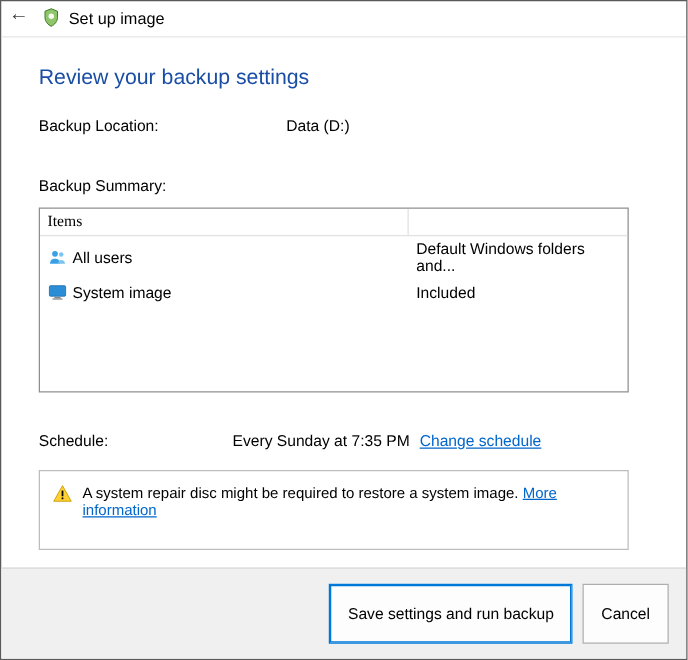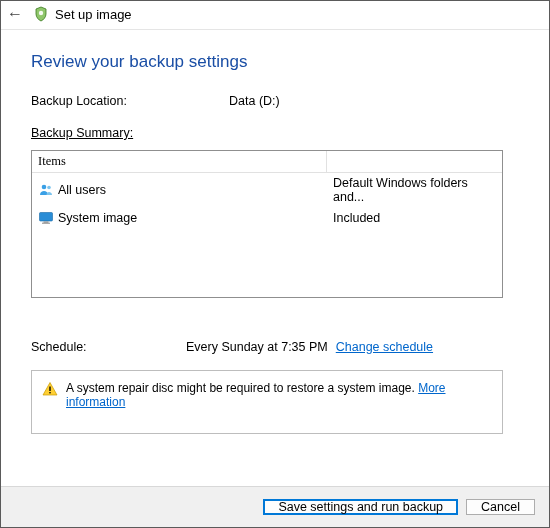--- a/index.html
+++ b/index.html
@@ -37,38 +37,38 @@
     flex-direction: column;
   }
   h1 {
     font-size: 17px;
     font-weight: 400;
     color: #1a4ea5;
     margin: 0 0 22px 0;
   }
   .row { display: flex; margin-bottom: 12px; gap: 43px; }
   .row .lbl { width: 155px; }
-  .summary-label { margin-top: 6px; margin-bottom: 10px; text-decoration: underline; }
+  .summary-label { margin-top: 22px; margin-bottom: 10px; }
   .listbox {
     border: 1px solid #8f8f8f;
     height: 148px;
     background: #fff;
     overflow: hidden;
   }
   .list-header, .list-row {
     display: flex;
     align-items: center;
     font-size: 12.5px;
   }
   .list-header { border-bottom: 1px solid #e1e1e1; }
   .col1 { width: 295px; padding: 3px 6px; display:flex; align-items:center; gap:4px;}
   .col2 { flex: 1; padding: 3px 6px; }
   .list-header .col1, .list-header .col2 { border-right: 1px solid #e1e1e1; font-family: Liberation Serif, serif; }
   .list-header .col2 { border-right: none; }
-  .schedule-row { display: flex; align-items:center; margin-top: 42px; margin-bottom: 16px;}
+  .schedule-row { display: flex; align-items:center; margin-top: 32px; margin-bottom: 16px;}
   .schedule-row .lbl2 { width: 155px; }
   .link { color: #0066cc; text-decoration: underline; cursor: pointer; }
   .warnbox {
     border: 1px solid #bdbdbd;
     padding: 10px 10px 24px 10px;
     display: flex;
     align-items: flex-start;
     gap: 8px;
     font-size: 12px;
   }
@@ -76,21 +76,21 @@
     background: #f0f0f0;
     border-top: 1px solid #d8d8d8;
     padding: 12px 14px;
     display: flex;
     justify-content: flex-end;
     gap: 8px;
   }
   button.btn {
     font-family: inherit;
     font-size: 12.5px;
-    padding: 0 14px;
+    padding: 16px 14px;
     border: 1px solid #adadad;
     background: #fdfdfd;
     cursor: pointer;
   }
   button.btn.primary {
     border: 1px solid #0078d7;
     box-shadow: inset 0 0 0 1px #0078d7;
   }
   
   .ico { display:inline-flex; width:16px; height:16px; align-items:center; justify-content:center;}

